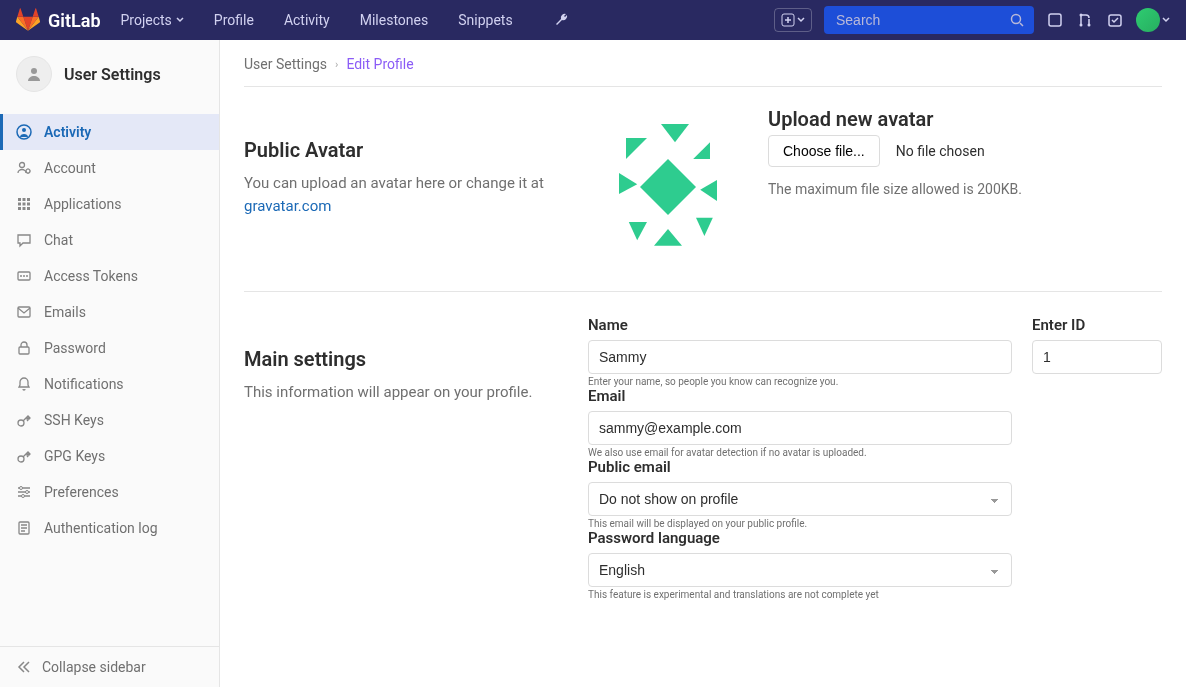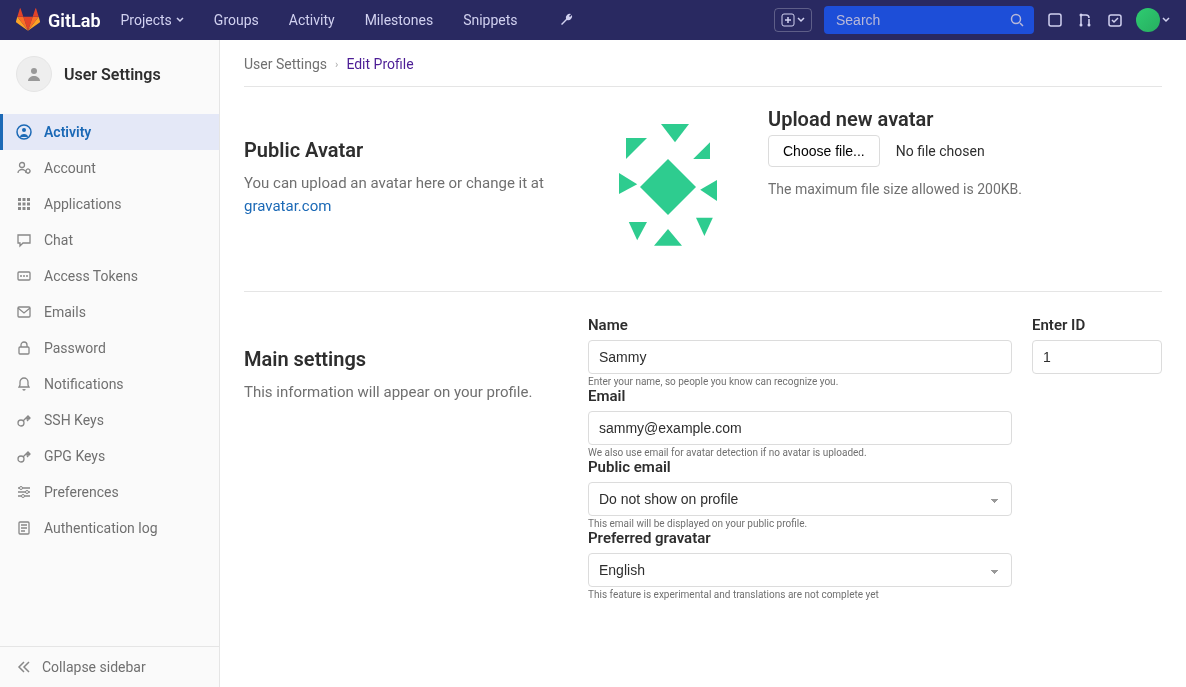--- a/index.html
+++ b/index.html
@@ -30,21 +30,21 @@
 .sidebar-item { display: flex; align-items: center; gap: 12px; padding: 10px 16px; color: #707070; cursor: pointer; font-size: 14px; }
 .sidebar-item.active { background: #e4e8f7; color: #1b69b6; font-weight: 600; border-left: 3px solid #1b69b6; padding-left: 13px; }
 .sidebar-item.active .side-icon { color: #1b69b6; }
 .side-icon { width: 16px; height: 16px; display: flex; align-items: center; justify-content: center; color: #888; flex-shrink: 0; }
 .sidebar-footer { border-top: 1px solid #e5e5e5; padding: 12px 16px; display: flex; align-items: center; gap: 10px; color: #707070; cursor: pointer; font-size: 14px; }
 
 
 .content { flex: 1; overflow-y: auto; padding: 16px 24px; }
 .breadcrumb { color: #707070; font-size: 14px; padding-bottom: 14px; border-bottom: 1px solid #e5e5e5; margin-bottom: 20px; display:flex; align-items:center; gap:8px;}
 .breadcrumb a { color: #707070; text-decoration: none; }
-.breadcrumb .current { color: #4c1d95; }
+.breadcrumb .current { color: #8b5cf6; }
 .chev { color: #aaa; font-size: 11px; }
 
 .section { display: flex; gap: 24px; padding-bottom: 24px; }
 .section.divided { border-bottom: 1px solid #e5e5e5; margin-bottom: 24px; }
 .section-left { width: 320px; flex-shrink: 0; }
 .section-left h2 { font-size: 20px; font-weight: 600; margin-bottom: 10px; margin-top: 31px; }
 .section-left p { color: #707070; line-height: 1.5; font-size: 15px; }
 .section-left a { color: #1b69b6; text-decoration: none; }
 .section-right { flex: 1; display: flex; gap: 20px; }
 
@@ -83,21 +83,21 @@
           <path fill="#e24329" d="M34 13h-9L29 1c.2-.6 1-.6 1.3 0z"></path>
         </svg>
       <span>GitLab</span>
     </div>
     <div class="nav-link">
         <span>Projects</span>
         <svg width="8" height="8" viewBox="0 0 8 8">
           <path d="M1 2l3 3 3-3" stroke="currentColor" fill="none" stroke-width="1.5"></path>
         </svg>
       </div>
-    <div class="nav-link">Groups</div>
+    <div class="nav-link">Profile</div>
     <div class="nav-link">Activity</div>
     <div class="nav-link">Milestones</div>
     <div class="nav-link">Snippets</div>
     <div class="nav-icon" style="margin-left:20px;">
         <svg width="16" height="16" viewBox="0 0 16 16">
           <path d="M13 3a4 4 0 01-5 5L3 13l-1-1 5-5a4 4 0 015-5l-2 2 1 1 2-2z" fill="currentColor"></path>
         </svg>
       </div>
   </div>
   <div class="navbar-right">
@@ -351,21 +351,21 @@
               <div class="help">We also use email for avatar detection if no avatar is uploaded.</div>
             </div>
             <div class="field">
               <label>Public email</label>
               <select>
                 <option>Do not show on profile</option>
               </select>
               <div class="help">This email will be displayed on your public profile.</div>
             </div>
             <div class="field">
-              <label>Preferred gravatar</label>
+              <label>Password language</label>
               <select>
                 <option>English</option>
               </select>
               <div class="help">This feature is experimental and translations are not complete yet</div>
             </div>
           </div>
           <div class="form-col narrow">
             <div class="field">
               <label>Enter ID</label>
               <input type="text" value="1" style="">

